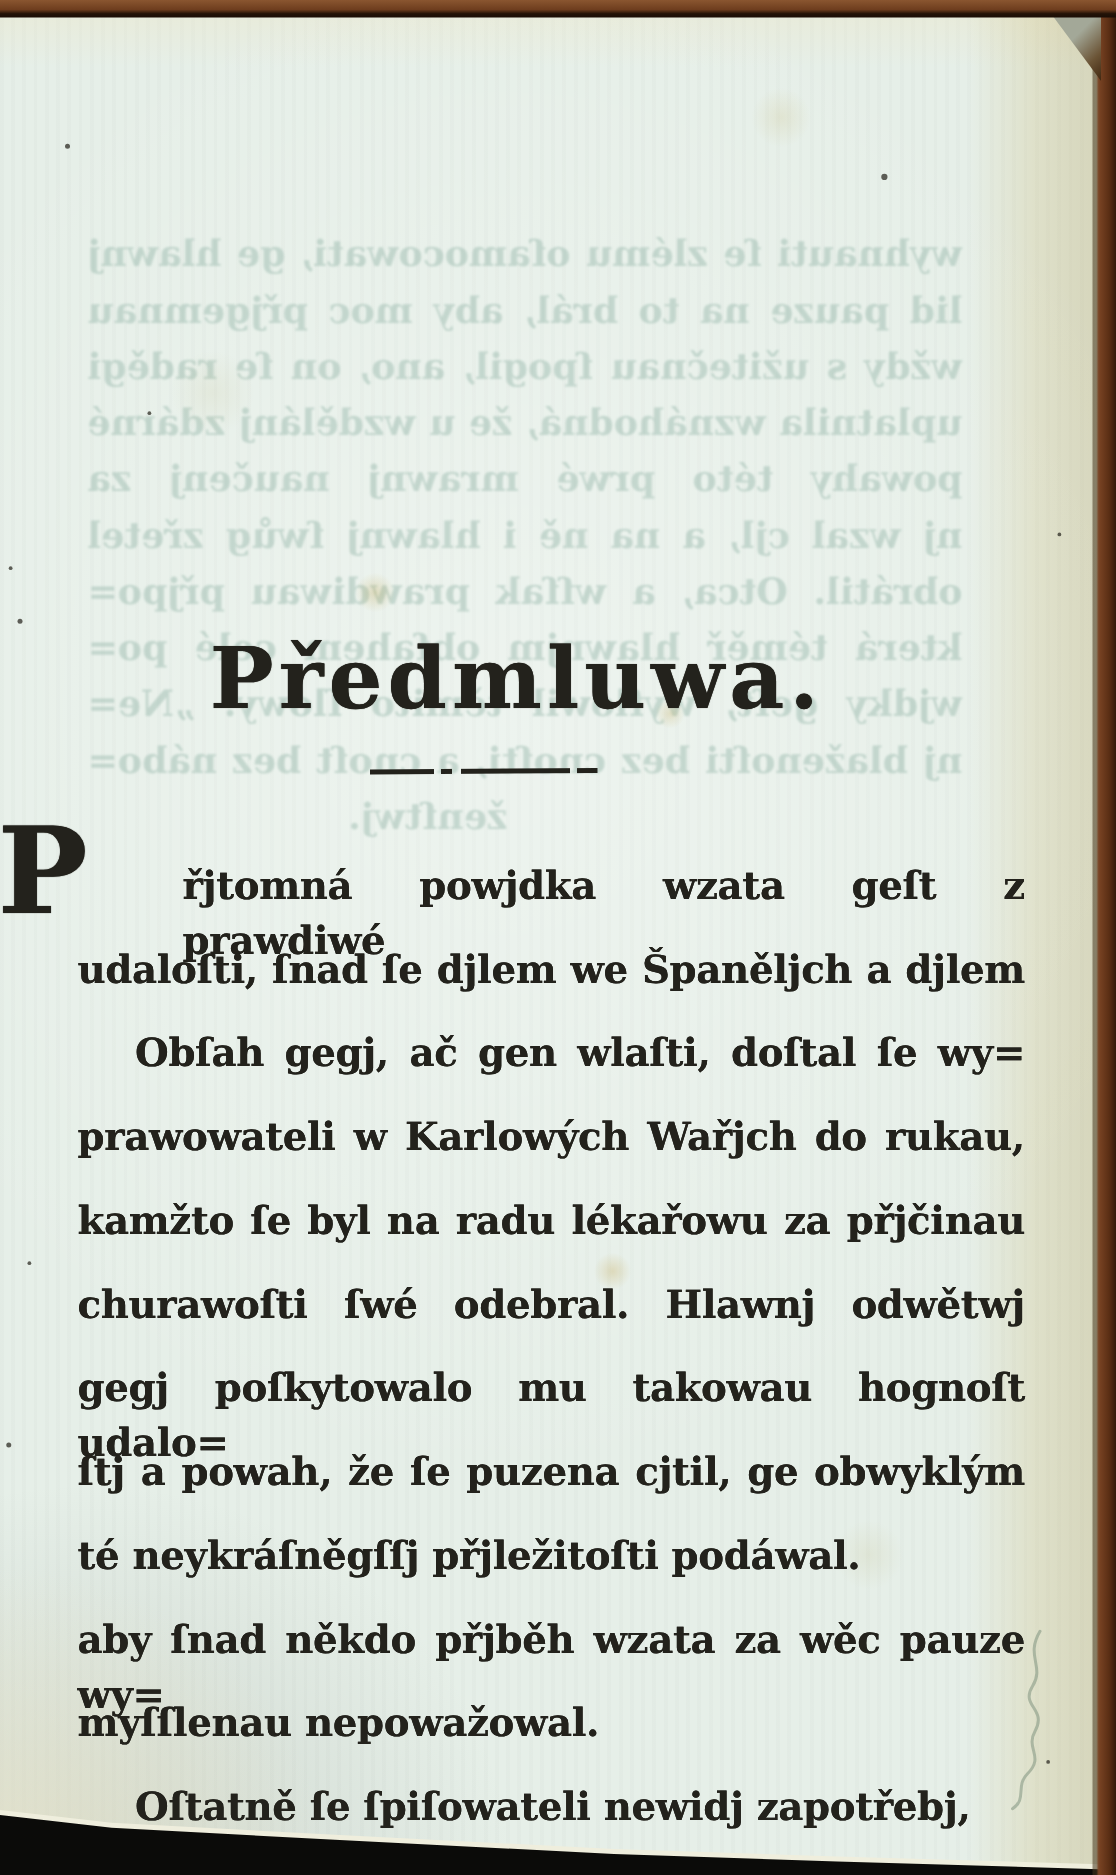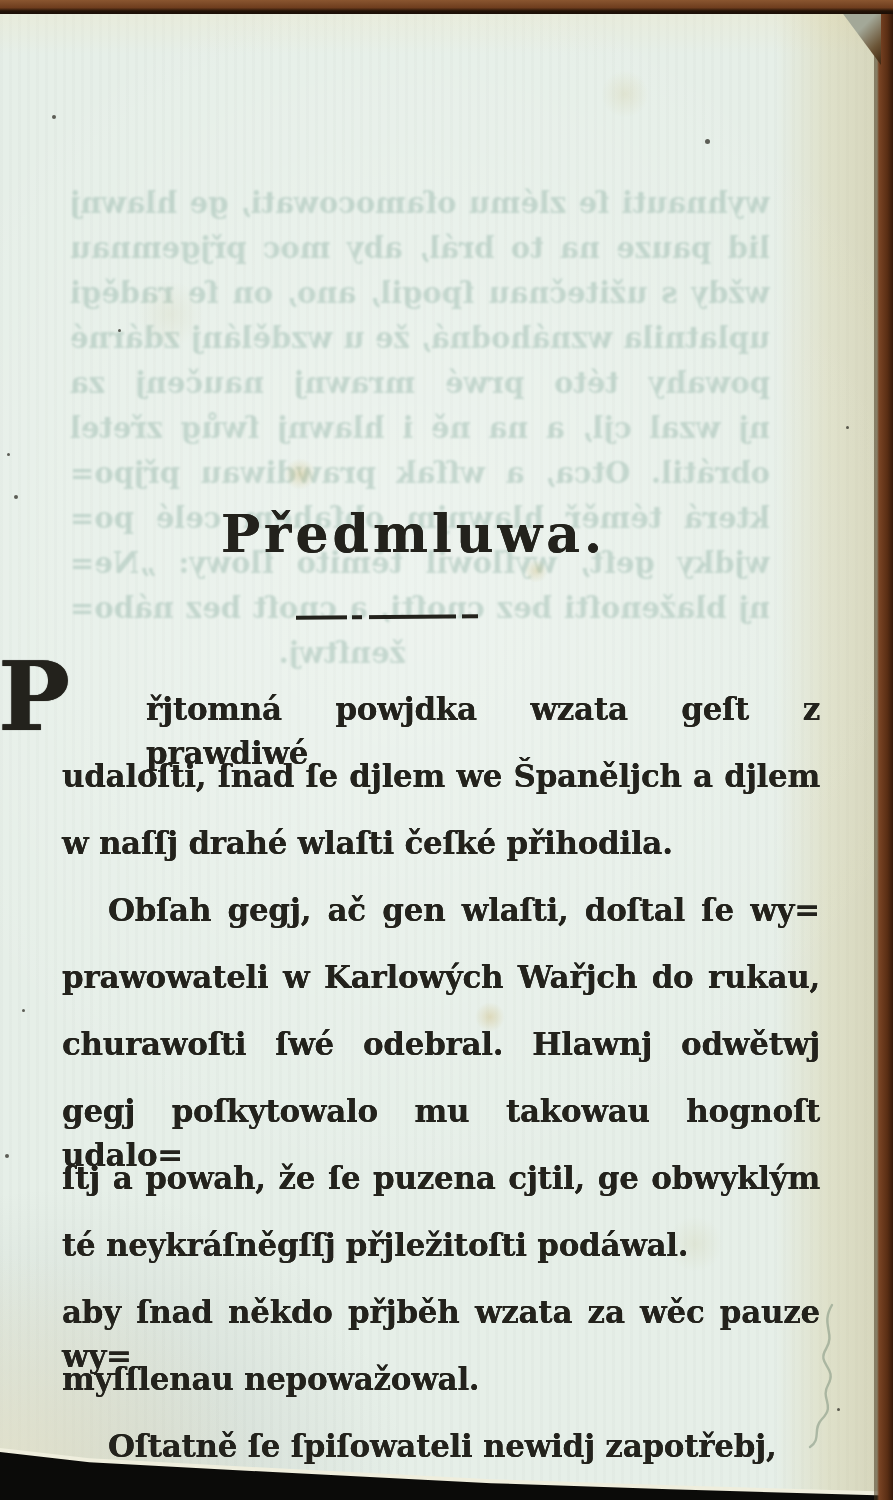--- a/index.html
+++ b/index.html
@@ -31,21 +31,21 @@
     background:var(--shadow-black,#0b0b09);
     clip-path:polygon(0 20%,10% 37%,30% 53%,55% 72%,75% 82%,100% 93%,100% 100%,0 100%);}
   
   .bleed{position:absolute;left:70px;top:172px;width:700px;z-index:1;
     transform:scaleX(-1);filter:blur(1px);opacity:.42;}
   .bleed .bline{height:45px;line-height:45px;font-size:29px;font-weight:700;
     color:var(--bleed-ink,#8fb2a5);text-align:justify;text-align-last:justify;overflow:hidden;}
   .bleed .bline.short{width:24%;margin-left:52%;text-align-last:left;}
   
   .title{position:absolute;top:494px;left:0;width:827px;z-index:2;margin:0;
-    text-align:center;font-size:52px;font-weight:700;letter-spacing:4px;
+    text-align:center;font-size:68px;font-weight:700;letter-spacing:4px;
     color:var(--ink,#23221c);text-shadow:0 0 .6px var(--ink,#23221c);}
   .rule{position:absolute;top:606px;left:296px;width:182px;height:4px;z-index:2;
     transform:rotate(-.4deg);
     background:linear-gradient(to right,
       var(--ink) 0 28%, transparent 28% 31%,
       var(--ink) 31% 36%, transparent 36% 40%,
       var(--ink) 40% 88%, transparent 88% 91%,
       var(--ink) 91% 100%);}
   .body{position:absolute;left:62px;top:655px;width:758px;z-index:2;}
   .line{height:44px;line-height:44px;font-size:31px;font-weight:700;letter-spacing:-.3px;
@@ -90,24 +90,24 @@
     <div class="stain" style="left:136px;top:271px;width:68px;height:68px;background:radial-gradient(circle,rgba(170,160,90,.10),rgba(170,160,90,0) 70%);"></div>
 
     <h1 class="title">Předmluwa.</h1>
     <div class="rule"></div>
 
     <div class="dropcap">P</div>
 
     <div class="body">
       <div class="line dc">řjtomná powjdka wzata geſt z prawdiwé</div>
       <div class="line">udaloſti, ſnad ſe djlem we Španěljch a djlem</div>
-      <div class="line nj">w naſſj drahé wlaſti čeſké přihodila.</div>
 
       <div class="line ind">Obſah gegj, ač gen wlaſti, doſtal ſe wy=</div>
       <div class="line">prawowateli w Karlowých Wařjch do rukau,</div>
+      <div class="line">kamžto ſe byl na radu lékařowu za přjčinau</div>
       <div class="line">churawoſti ſwé odebral. Hlawnj odwětwj</div>
       <div class="line">gegj poſkytowalo mu takowau hognoſt udalo=</div>
       <div class="line">ſtj a powah, že ſe puzena cjtil, ge obwyklým</div>
       <div class="line nj">té neykráſněgſſj přjležitoſti podáwal.</div>
 
       <div class="line">aby ſnad někdo přjběh wzata za wěc pauze wy=</div>
       <div class="line nj">myſſlenau nepowažowal.</div>
 
       <div class="line ind nj">Oſtatně ſe ſpiſowateli newidj zapotřebj,</div>
     </div>

